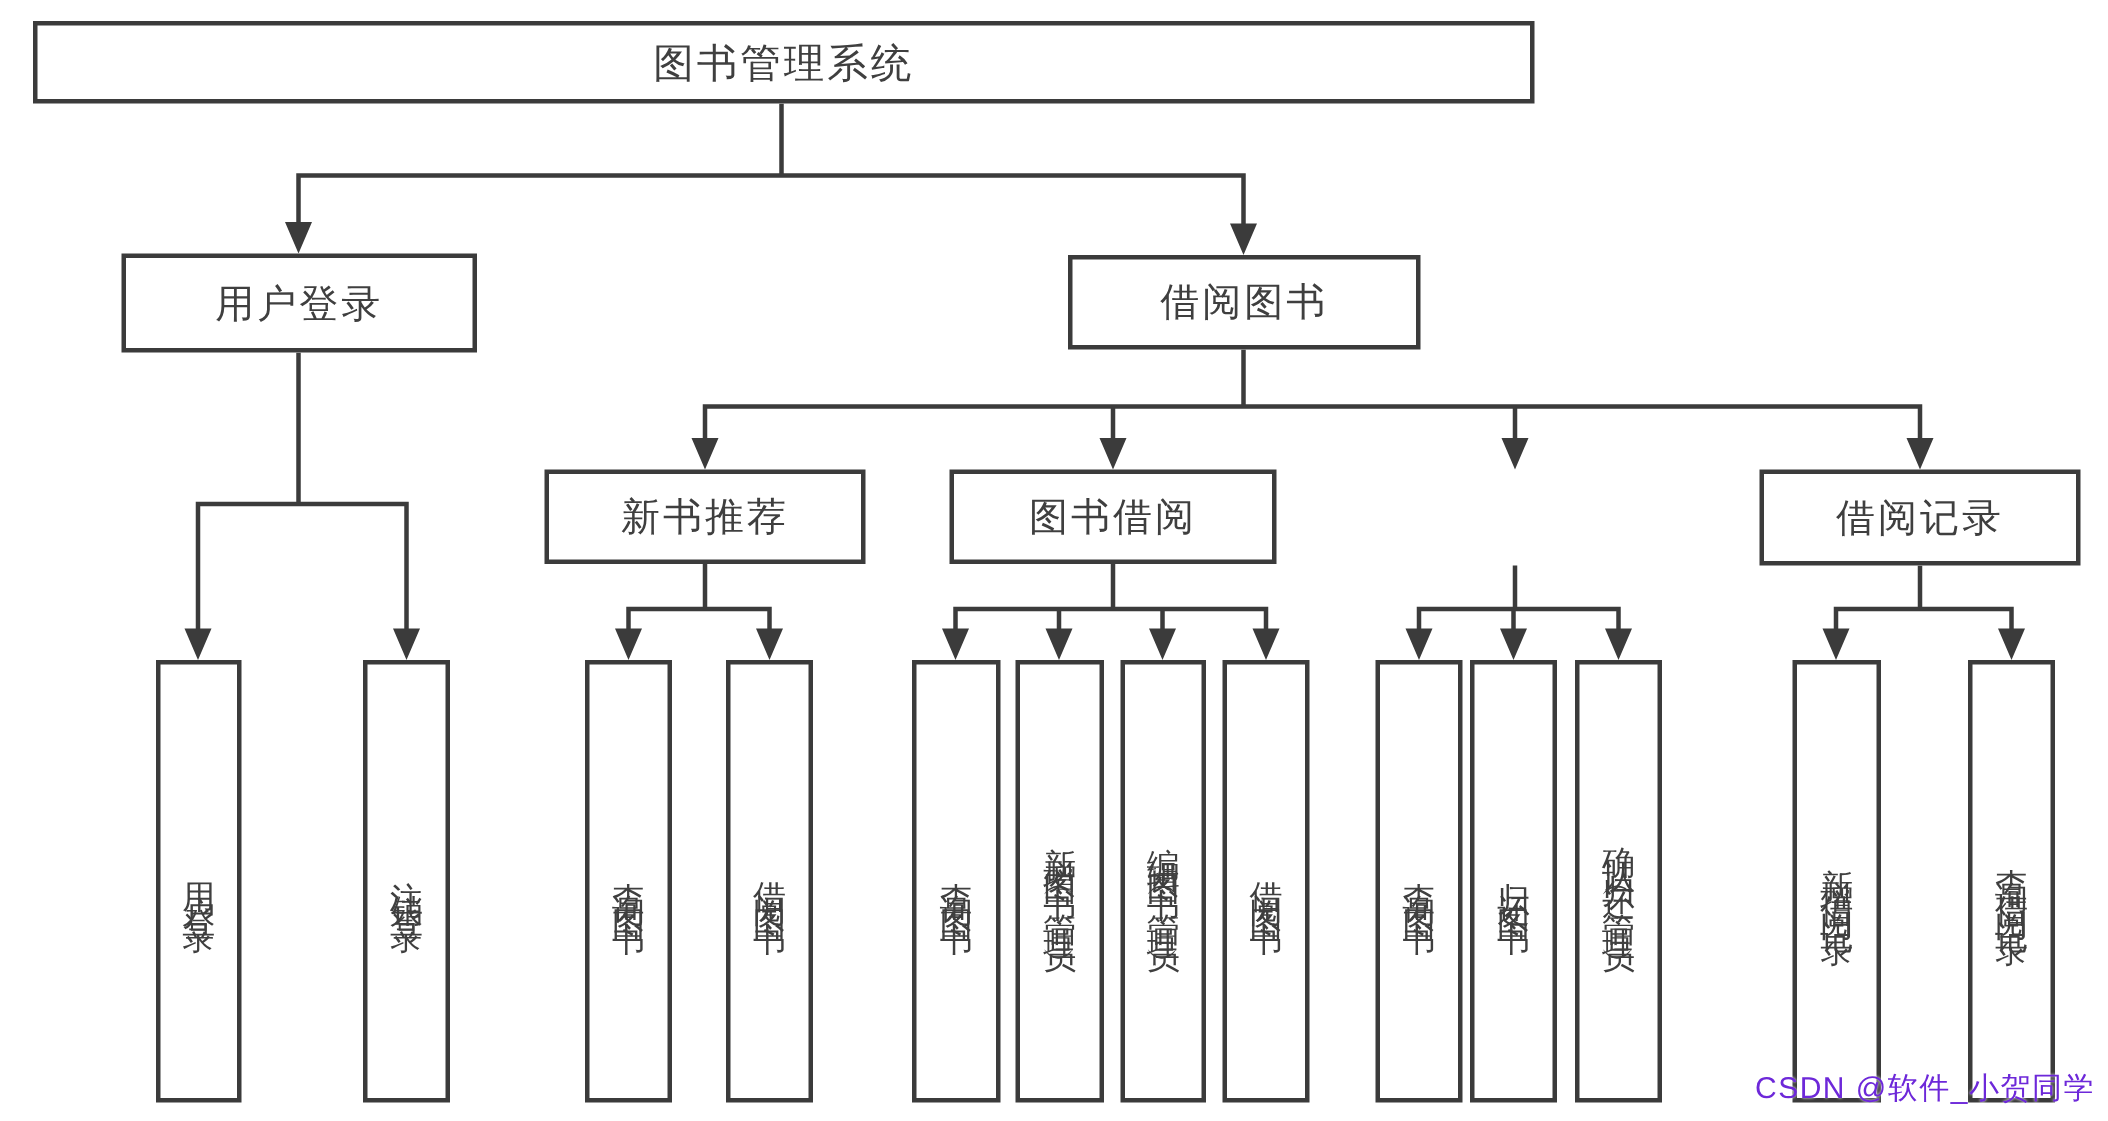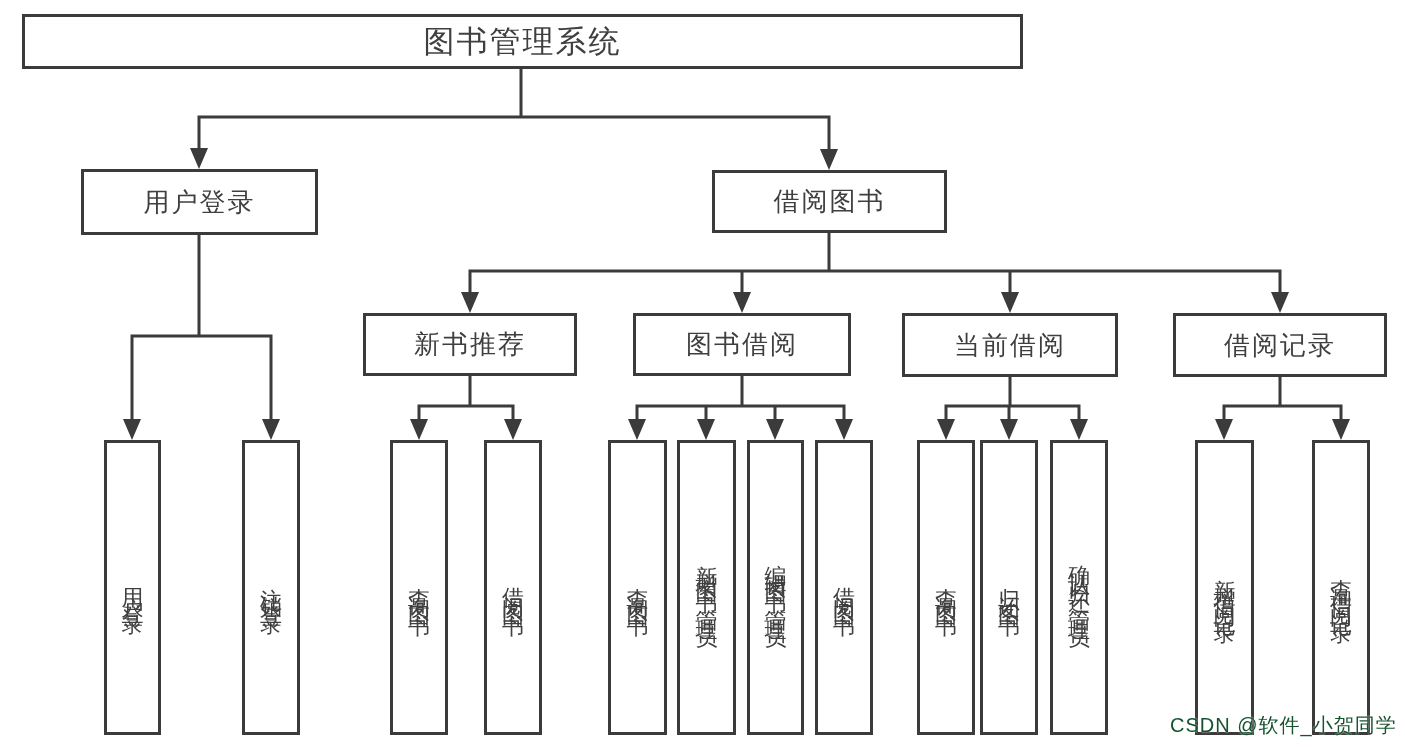--- a/index.html
+++ b/index.html
@@ -15,36 +15,36 @@
     position:absolute;
     box-sizing:border-box;
     border:3px solid #3b3b3b;
     background:#ffffff;
     display:flex;
     align-items:center;
     justify-content:center;
     color:#3f3f3f;
   }
   .h-label { font-size:26px; letter-spacing:2px; white-space:nowrap; }
-  .root .h-label { font-size:31px; }
+  .root .h-label { font-size:27px; }
   .leaf { top:440px; height:295px; }
   .v-label {
     writing-mode:vertical-rl;
     text-orientation:mixed;
     font-size:22px;
     letter-spacing:9px;
     line-height:1;
     white-space:nowrap;
   }
   .watermark {
     position:absolute;
     left:1170px; top:712px;
     font-size:20px;
     letter-spacing:1px;
-    color:#14532d;
+    color:#6d28d9;
     text-shadow:0 0 2px #ffffff;
     white-space:nowrap;
     z-index:5;
   }
 </style>
 </head>
 <body>
 
 <div class="canvas">
 
@@ -89,23 +89,20 @@
   <div class="box" style="left:712px; top:170px; width:235px; height:63px">
     <span class="h-label">借阅图书</span>
   </div>
 
   <div class="box" style="left:633px; top:313px; width:218px; height:63px">
     <span class="h-label">图书借阅</span>
   </div>
   <div class="box" style="left:363px; top:313px; width:214px; height:63px">
     <span class="h-label">新书推荐</span>
   </div>
-  <div class="box" style="left:902px; top:313px; width:216px; height:64px">
-    <span class="h-label">当前借阅</span>
-  </div>
   <div class="box" style="left:1173px; top:313px; width:214px; height:64px">
     <span class="h-label">借阅记录</span>
   </div>
 
   <div class="box leaf" style="left:104px; width:57px">
     <span class="v-label">用户登录</span>
   </div>
   <div class="box leaf" style="left:242px; width:58px">
     <span class="v-label">注销登录</span>
   </div>

